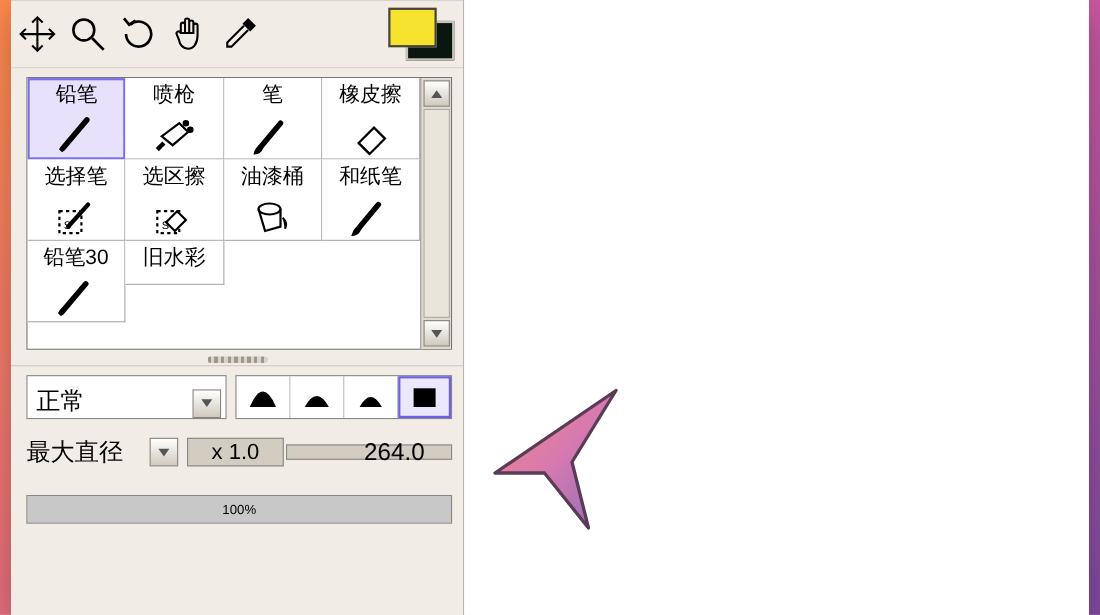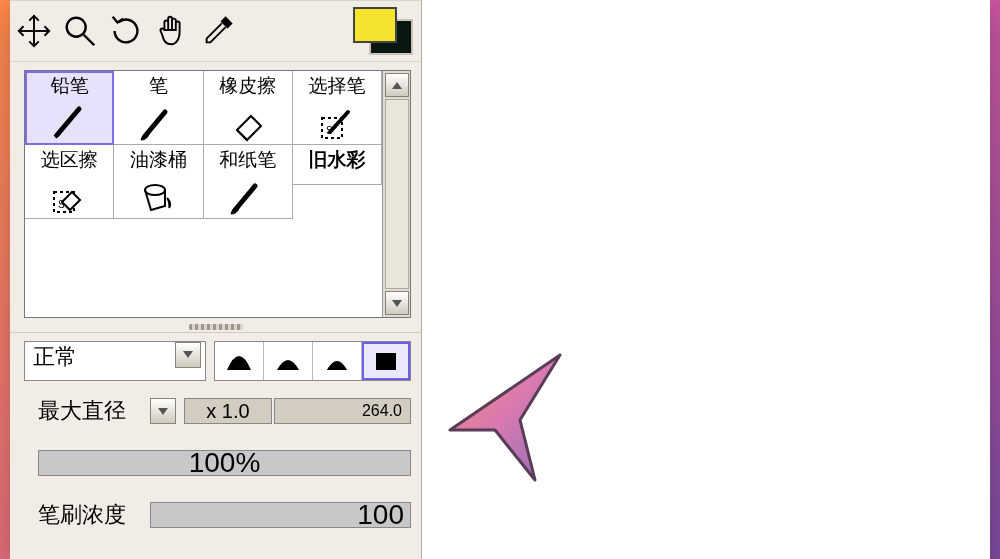--- a/index.html
+++ b/index.html
@@ -72,61 +72,61 @@
   .hdivider { height: 10px; display:flex; align-items:center; justify-content:center; }
   .hdivider .grip { width: 54px; height: 6px; background: repeating-linear-gradient(90deg,#9e978b 0 3px,#d9d3ca 3px 6px); border-radius:2px; }
 
   
   .blend-row {
     display: flex; align-items: center; gap: 8px; padding: 6px 10px 6px 14px; height: 56px;
     border-top: 1px solid #cfc9bf;
   }
   .blend-select {
     flex: 0 0 182px; height: 40px; border:1px solid #888; background:#fff;
-    display:flex; align-items:flex-start; justify-content:space-between; padding: 0 4px 0 8px;
+    display:flex; align-items:flex-end; justify-content:space-between; padding: 0 4px 0 8px;
     font-size: 22px; cursor:pointer;
   }
   .dd-btn {
     width: 26px; height: 26px; background: linear-gradient(#fff,#d0cabe);
     border:1px solid #8a837a; display:flex; align-items:center; justify-content:center;
   }
   .dd-btn .caret { width:0;height:0;border-left:5px solid transparent;border-right:5px solid transparent;border-top:7px solid #555; }
 
   .shape-set {
     flex: 1; height: 40px; border: 1px solid #888; background:#fff; display:flex;
   }
   .shape-cell {
     flex:1; display:flex; align-items:center; justify-content:center; border-right:1px solid #bbb; cursor:pointer;
   }
   .shape-cell:last-child { border-right:none; }
   .shape-cell.selected { outline: 2px solid #6a5fe6; outline-offset:-2px; background:#ece8fb; }
 
   
-  .params { padding: 4px 10px 0 14px; font-size: 22px; display:flex; flex-direction:column; gap: 14px; margin-left: 14px; }
+  .params { padding: 4px 10px 0 14px; font-size: 22px; display:flex; flex-direction:column; gap: 14px; }
   .param-row { display:flex; align-items:center; gap: 6px; height: 38px; }
   .param-row .plabel { flex: 0 0 106px; }
   .param-row .pbar {
     flex: 1; height: 26px; border:1px solid #888; position:relative; background:#d7d1c7; overflow:hidden;
   }
   .param-row .pfill { position:absolute; left:0; top:0; bottom:0; background:#c8c8c8; }
   .param-row .pval {
     position:absolute; top:0; left:0; right:6px; bottom:0; display:flex; align-items:center; justify-content:flex-end;
-    font-size:28px;
+    font-size:12px;
   }
   .param-row .pval.center { justify-content:center; right:0; }
   .param-row .dd { width:28px; }
 
   .max-controls { display:flex; align-items:center; gap:2px; flex:1; height:26px; }
   .mult-box {
     width: 88px; height:26px; border:1px solid #888; background:#d2ccc1;
     display:flex; align-items:center; justify-content:center; font-size:20px;
   }
   .val-box {
-    flex:1; height:26px; border:1px solid #888; background:#d2ccc1;
-    display:flex; align-items:center; padding-right:8px; justify-content:flex-end; font-size:16px;
+    flex:1; height:14px; border:1px solid #888; background:#d2ccc1;
+    display:flex; align-items:center; padding-right:24px; justify-content:flex-end; font-size:22px;
   }
 
   
   .canvas {
     position:absolute; left:412px; top:0; right:0; bottom:0; background:#fff;
   }
   .arrow {
     position:absolute; left:430px; top:345px; width:140px; height:140px; pointer-events:none;
   }
 </style>
@@ -193,20 +193,33 @@
             <div class="icon-wrap">
               <svg viewBox="0 0 42 40">
                 <g stroke="#000" stroke-width="2" fill="none">
                   <path d="M8 34 L30 8" stroke-width="5" stroke-linecap="round"></path>
                   <path d="M6 36 L10 32" stroke="#000" stroke-width="4"></path>
                 </g>
               </svg>
             </div>
           </div>
           <div class="brush-cell">
+            <div class="label">喷枪</div>
+            <div class="icon-wrap">
+              <svg viewBox="0 0 42 40">
+                <g stroke="#000" stroke-width="2" fill="#000">
+                  <path d="M10 22 L26 10 L34 18 L20 30 Z" fill="none"></path>
+                  <path d="M6 34 L12 28" stroke-width="4"></path>
+                  <circle cx="32" cy="10" r="2"></circle>
+                  <circle cx="36" cy="16" r="2"></circle>
+                </g>
+              </svg>
+            </div>
+          </div>
+          <div class="brush-cell">
             <div class="label">笔</div>
             <div class="icon-wrap">
               <svg viewBox="0 0 42 40">
                 <g stroke="#000" fill="#000">
                   <path d="M8 34 L28 10" stroke-width="5" stroke-linecap="round" fill="none"></path>
                   <path d="M4 38 Q6 30 12 32 Q10 38 4 38 Z"></path>
                 </g>
               </svg>
             </div>
           </div>
@@ -261,21 +274,32 @@
             <div class="label">和纸笔</div>
             <div class="icon-wrap">
               <svg viewBox="0 0 42 40">
                 <g stroke="#000" fill="#000">
                   <path d="M8 34 L28 10" stroke-width="5" stroke-linecap="round" fill="none"></path>
                   <path d="M4 38 Q6 30 12 32 Q10 38 4 38 Z"></path>
                 </g>
               </svg>
             </div>
           </div>
-          <div class="brush-cell" style="height: 40px; font-weight: bold;">
+          <div class="brush-cell">
+            <div class="label">铅笔30</div>
+            <div class="icon-wrap">
+              <svg viewBox="0 0 42 40">
+                <g stroke="#000" stroke-width="2" fill="none">
+                  <path d="M8 34 L30 8" stroke-width="5" stroke-linecap="round"></path>
+                  <path d="M6 36 L10 32" stroke="#000" stroke-width="4"></path>
+                </g>
+              </svg>
+            </div>
+          </div>
+          <div class="brush-cell" style="height: 40px;">
             <div class="label">旧水彩</div>
           </div>
         </div>
       <div class="brush-scroll">
         <div class="sb-btn">
             <div style="width:0;height:0;border-left:5px solid transparent;border-right:5px solid transparent;border-bottom:7px solid #555"></div>
           </div>
         <div class="sb-track"></div>
         <div class="sb-btn">
             <div class="caret" style="width:0;height:0;border-left:5px solid transparent;border-right:5px solid transparent;border-top:7px solid #555"></div>
@@ -329,27 +353,20 @@
           </div>
         <div class="max-controls">
           <div class="mult-box">x 1.0</div>
           <div class="val-box">264.0</div>
         </div>
       </div>
       <div class="param-row">
         <div class="pbar">
           <div class="pfill" style="width:100%"></div>
           <div class="pval center">100%</div>
-        </div>
-      </div>
-      <div class="param-row">
-        <div class="plabel">笔刷浓度</div>
-        <div class="pbar">
-          <div class="pfill" style="width:100%"></div>
-          <div class="pval">100</div>
         </div>
       </div>
     </div>
 
   </div>
 
   <div class="canvas"></div>
 
   <svg class="arrow" viewBox="0 0 140 140">
     <defs>

